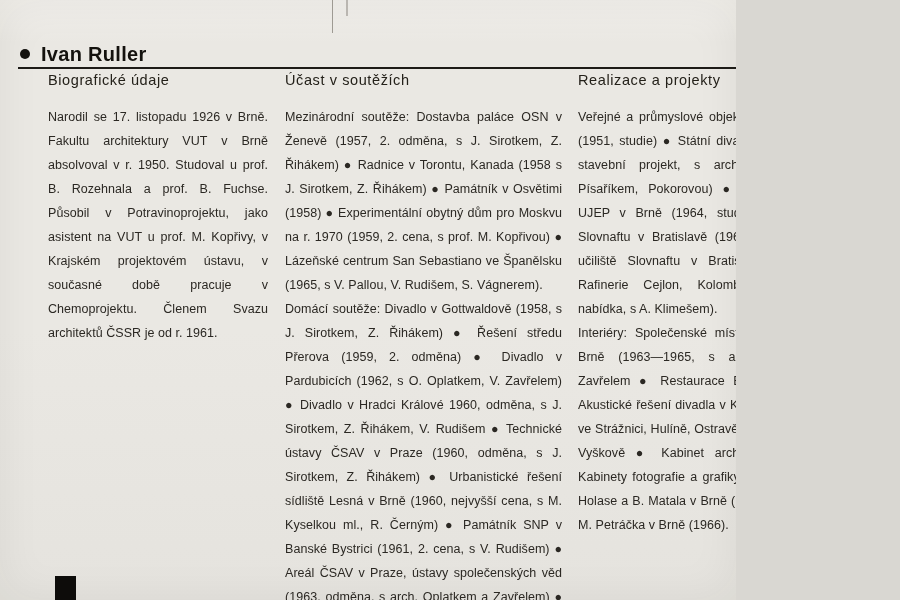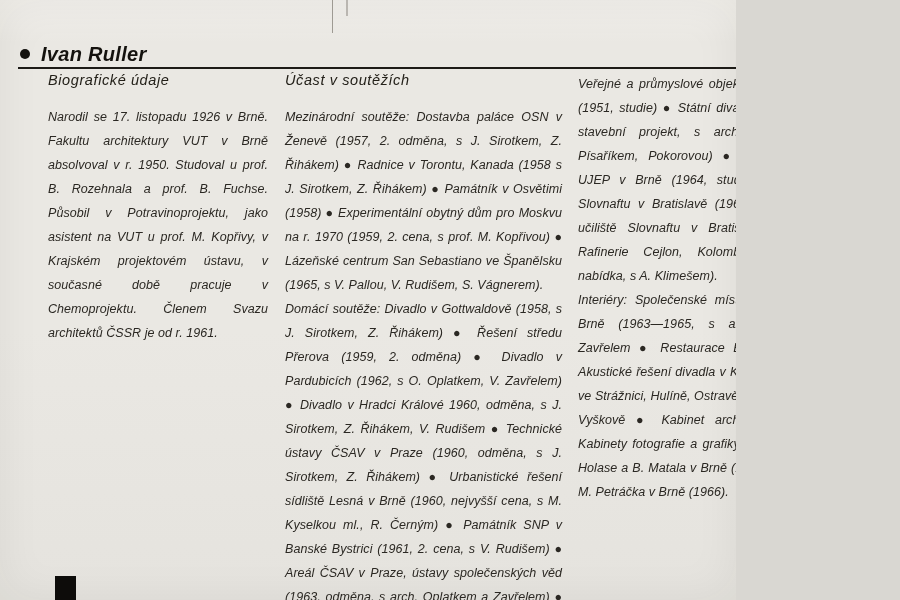--- a/index.html
+++ b/index.html
@@ -9,21 +9,20 @@
     background: #d9d7d2;
   }
   .page {
     position: relative;
     width: 736px;
     height: 600px;
     overflow: hidden;
     background: linear-gradient(180deg, #f1efeb 0%, #eae8e3 7%, #eae8e3 55%, #e5e3de 100%);
     box-shadow: inset 0 0 45px rgba(40,35,25,0.06);
     color: #2b2823;
-    font-style: italic;
   }
   .header {
     position: absolute;
     left: 20px;
     top: 44px;
     display: flex;
     align-items: center;
     gap: 11px;
   }
   .bullet {
@@ -130,20 +129,21 @@
       <p class="body">Narodil se 17. listopadu 1926 v Brně. Fakultu architektury VUT v Brně absolvoval v r. 1950. Studoval u prof. B. Rozehnala a prof. B. Fuchse. Působil v Potravinoprojektu, jako asistent na VUT u prof. M. Kopřivy, v Krajském projektovém ústavu, v současné době pracuje v Chemoprojektu. Členem Svazu architektů ČSSR je od r. 1961.</p>
     </section>
 
     <section class="col col-2">
       <h2 class="col-heading">Účast v soutěžích</h2>
       <p class="body">Mezinárodní soutěže: Dostavba paláce OSN v Ženevě (1957, 2. odměna, s J. Sirotkem, Z. Řihákem) ● Radnice v Torontu, Kanada (1958 s J. Sirotkem, Z. Řihákem) ● Památník v Osvětimi (1958) ● Experimentální obytný dům pro Moskvu na r. 1970 (1959, 2. cena, s prof. M. Kopřivou) ● Lázeňské centrum San Sebastiano ve Španělsku (1965, s V. Pallou, V. Rudišem, S. Vágnerem).</p>
       <p class="body">Domácí soutěže: Divadlo v Gottwaldově (1958, s J. Sirotkem, Z. Řihákem) ● Řešení středu Přerova (1959, 2. odměna) ● Divadlo v Pardubicích (1962, s O. Oplatkem, V. Zavřelem) ● Divadlo v Hradci Králové 1960, odměna, s J. Sirotkem, Z. Řihákem, V. Rudišem ● Technické ústavy ČSAV v Praze (1960, odměna, s J. Sirotkem, Z. Řihákem) ● Urbanistické řešení sídliště Lesná v Brně (1960, nejvyšší cena, s M. Kyselkou ml., R. Černým) ● Památník SNP v Banské Bystrici (1961, 2. cena, s V. Rudišem) ● Areál ČSAV v Praze, ústavy společenských věd (1963, odměna, s arch. Oplatkem a Zavřelem) ● Divadlo pro Bagdad (1963, odměna) ● Výtvarná výzdoba sídliště Staré Brno-jih (1966, 1. cena, s akad. soch. M. Buřivalem). ● Budova chemie — Brno (1966, 1. cena)</p>
     </section>
 
     <section class="col col-3">
+      <h2 class="col-heading">Realizace a projekty</h2>
       <p class="body">Veřejné a průmyslové objekty: Nemocnice v Tišnově (1951, studie) ● Státní divadlo v Brně (1960—1962, stavební projekt, s arch. Oplatkem, Zavřelem, Písaříkem, Pokorovou) ● Přírodovědecká fakulta UJEP v Brně (1964, studie) ● Správní budova Slovnaftu v Bratislavě (1965, projekt) ● Učňovské učiliště Slovnaftu v Bratislavě (1965, projekt) ● Rafinerie Cejlon, Kolombo (1964, mezinárodní nabídka, s A. Klimešem).</p>
       <p class="body">Interiéry: Společenské místnosti Státního divadla v Brně (1963—1965, s architektem Oplatkem a Zavřelem ● Restaurace Bohéma (1963—1965) ● Akustické řešení divadla v Kroměříži, kulturních domů ve Strážnici, Hulíně, Ostravě, Velkém Meziříčí, kina ve Vyškově ● Kabinet architektury DPK (1958) ● Kabinety fotografie a grafiky DPK (1958) ● Byty inž. Holase a B. Matala v Brně (1959) ● Rodinný dům inž. M. Petráčka v Brně (1966).</p>
     </section>
 
   </main>
 
   <div class="scan-mark"></div>
 
 </div>
 

